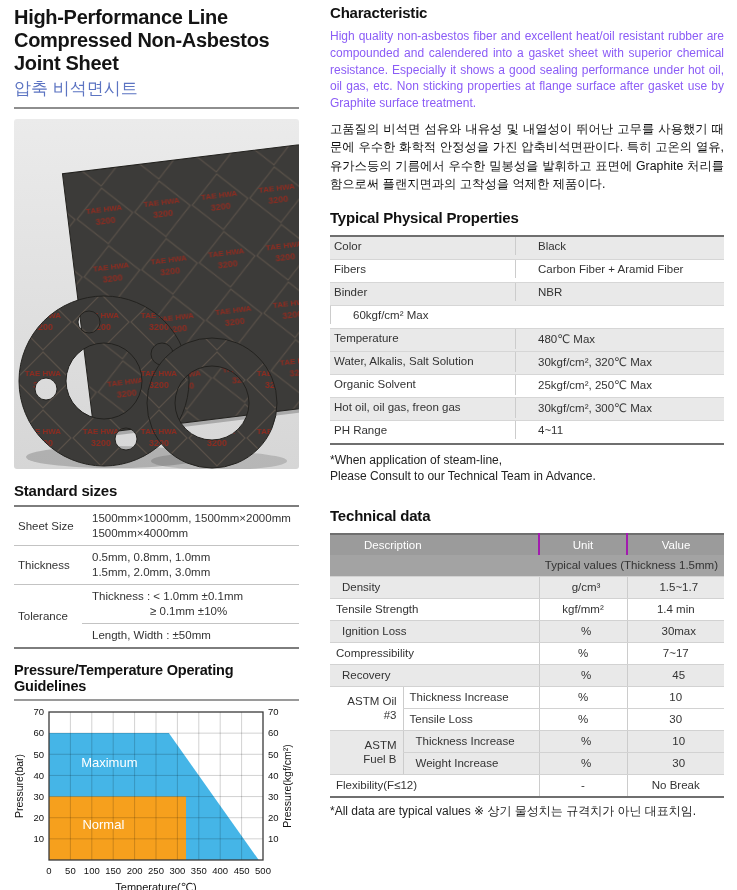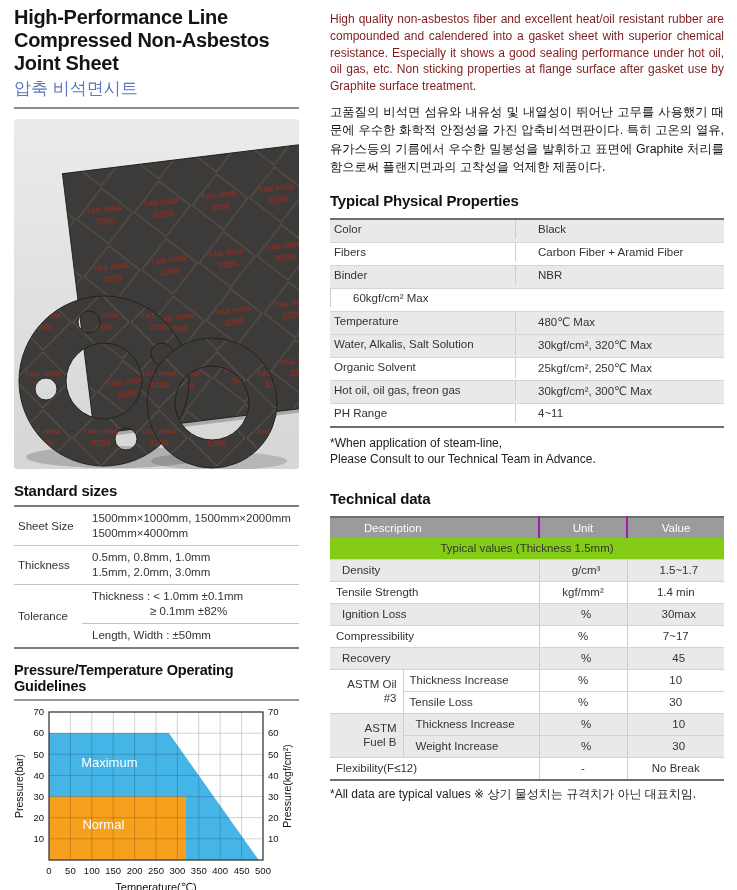--- a/index.html
+++ b/index.html
@@ -29,21 +29,21 @@
   table.std td{border-bottom:1px solid #c3c3c3;padding:4px 2px 4px 4px;line-height:15px;vertical-align:middle;}
   table.std tr:last-child td{border-bottom:none;}
   table.std td.lbl{width:62px;}
   table.std td.val{padding-left:10px;}
   table.std td.val .indent{padding-left:58px;}
   table.std tr.tol-first td{border-bottom:1px solid #c3c3c3;}
 
   .rule-thin{height:2px;background:#9a9a9a;margin-top:5px;}
   .chart-wrap{margin-top:3px;}
 
-  .para-en{font-size:12px;line-height:16.8px;text-align:justify;margin:7px 0 0;color:#7f1d1d;}
+  .para-en{font-size:12px;line-height:16.8px;text-align:justify;margin:7px 0 0;color:#8b5cf6;}
   .para-kr{font-size:12.3px;line-height:18.4px;text-align:justify;margin:8px 0 0;color:#111;}
   h2.sec.right-mid{margin-top:15px;}
   h2.sec.tech-head{margin-top:22px;}
 
   .phys{margin-top:9px;border-top:2px solid #6f6f6f;border-bottom:2px solid #6f6f6f;font-size:11.5px;color:#333;}
   .phys .row{display:flex;border-bottom:1px solid #d6d6d6;min-height:22px;align-items:flex-start;}
   .phys .row:last-child{border-bottom:none;}
   .phys .row.shaded{background:#e9e9e9;}
   .phys .lbl{flex:1;padding:3px 4px;display:flex;align-items:center;}
   .phys .val{width:186px;padding:3px 0 3px 22px;border-left:1px solid #cccccc;display:flex;align-items:center;}
@@ -54,21 +54,21 @@
   .footnote.single{margin-top:5px;}
 
   table.tech{width:100%;border-collapse:collapse;margin-top:9px;font-size:11.5px;color:#333;
     border-top:2px solid #6f6f6f;border-bottom:2px solid #6f6f6f;}
   table.tech th{background:#9b9b9b;color:#fff;font-weight:normal;padding:4px 6px;text-align:center;border-left:2px solid #a21caf;}
   table.tech th.desc{text-align:left;border-left:none;padding-left:34px;}
   table.tech td{border-bottom:1px solid #d2d2d2;border-left:1px solid #cccccc;padding:3.5px 6px;text-align:center;line-height:14px;}
   table.tech td.desc{text-align:left;}
   table.tech td.first{border-left:none;}
   table.tech tr.shaded td{background:#e9e9e9;padding-left:12px;}
-  table.tech td.span-row{text-align:center;border-left:none;background:#84cc16;}
+  table.tech td.span-row{text-align:right;border-left:none;background:#a3a3a3;}
   table.tech tr:last-child td{border-bottom:none;}
   table.tech td.glabel{text-align:right;vertical-align:middle;}
 </style>
 </head>
 <body>
 
 <div class="page">
 
   <div class="col-left">
     <h1 class="title">
@@ -119,21 +119,21 @@
         <td class="lbl">Thickness</td>
         <td class="val">
           <div>0.5mm, 0.8mm, 1.0mm</div>
           <div>1.5mm, 2.0mm, 3.0mm</div>
         </td>
       </tr>
       <tr class="tol-first">
         <td class="lbl" rowspan="2">Tolerance</td>
         <td class="val">
           <div>Thickness : &lt; 1.0mm ±0.1mm</div>
-          <div class="indent">≥ 0.1mm ±82%</div>
+          <div class="indent">≥ 0.1mm ±10%</div>
         </td>
       </tr>
       <tr>
         <td class="val">Length, Width : ±50mm</td>
       </tr>
     </tbody>
       </table>
 
     <h2 class="sec left-head chart-head">Pressure/Temperature Operating Guidelines</h2>
     <div class="rule-thin"></div>
@@ -187,20 +187,21 @@
           <text x="249" y="170" font-size="9.5" fill="#111" text-anchor="middle">500</text>
           <text x="142" y="187" font-size="11" fill="#111" text-anchor="middle">Temperature(℃)</text>
           <text transform="rotate(-90 9 82)" x="9" y="82" font-size="10.5" fill="#111" text-anchor="middle">Pressure(bar)</text>
           <text transform="rotate(-90 277 82)" x="277" y="82" font-size="10.5" fill="#111" text-anchor="middle">Pressure(kgf/cm²)</text>
         </svg>
     </div>
 
   </div>
 
   <div class="col-right">
+    <h2 class="sec">Characteristic</h2>
     <p class="para-en">High quality non-asbestos fiber and excellent heat/oil resistant rubber are compounded and calendered into a gasket sheet with superior chemical resistance. Especially it shows a good sealing performance under hot oil, oil gas, etc. Non sticking properties at flange surface after gasket use by Graphite surface treatment.</p>
     <p class="para-kr">고품질의 비석면 섬유와 내유성 및 내열성이 뛰어난 고무를 사용했기 때문에 우수한 화학적 안정성을 가진 압축비석면판이다. 특히 고온의 열유, 유가스등의 기름에서 우수한 밀봉성을 발휘하고 표면에 Graphite 처리를 함으로써 플랜지면과의 고착성을 억제한 제품이다.</p>
 
     <h2 class="sec right-mid">Typical Physical Properties</h2>
     <div class="phys" id="phys-table">
         <div class="row shaded">
           <div class="lbl">Color</div>
           <div class="val">Black</div>
         </div>
         <div class="row">

